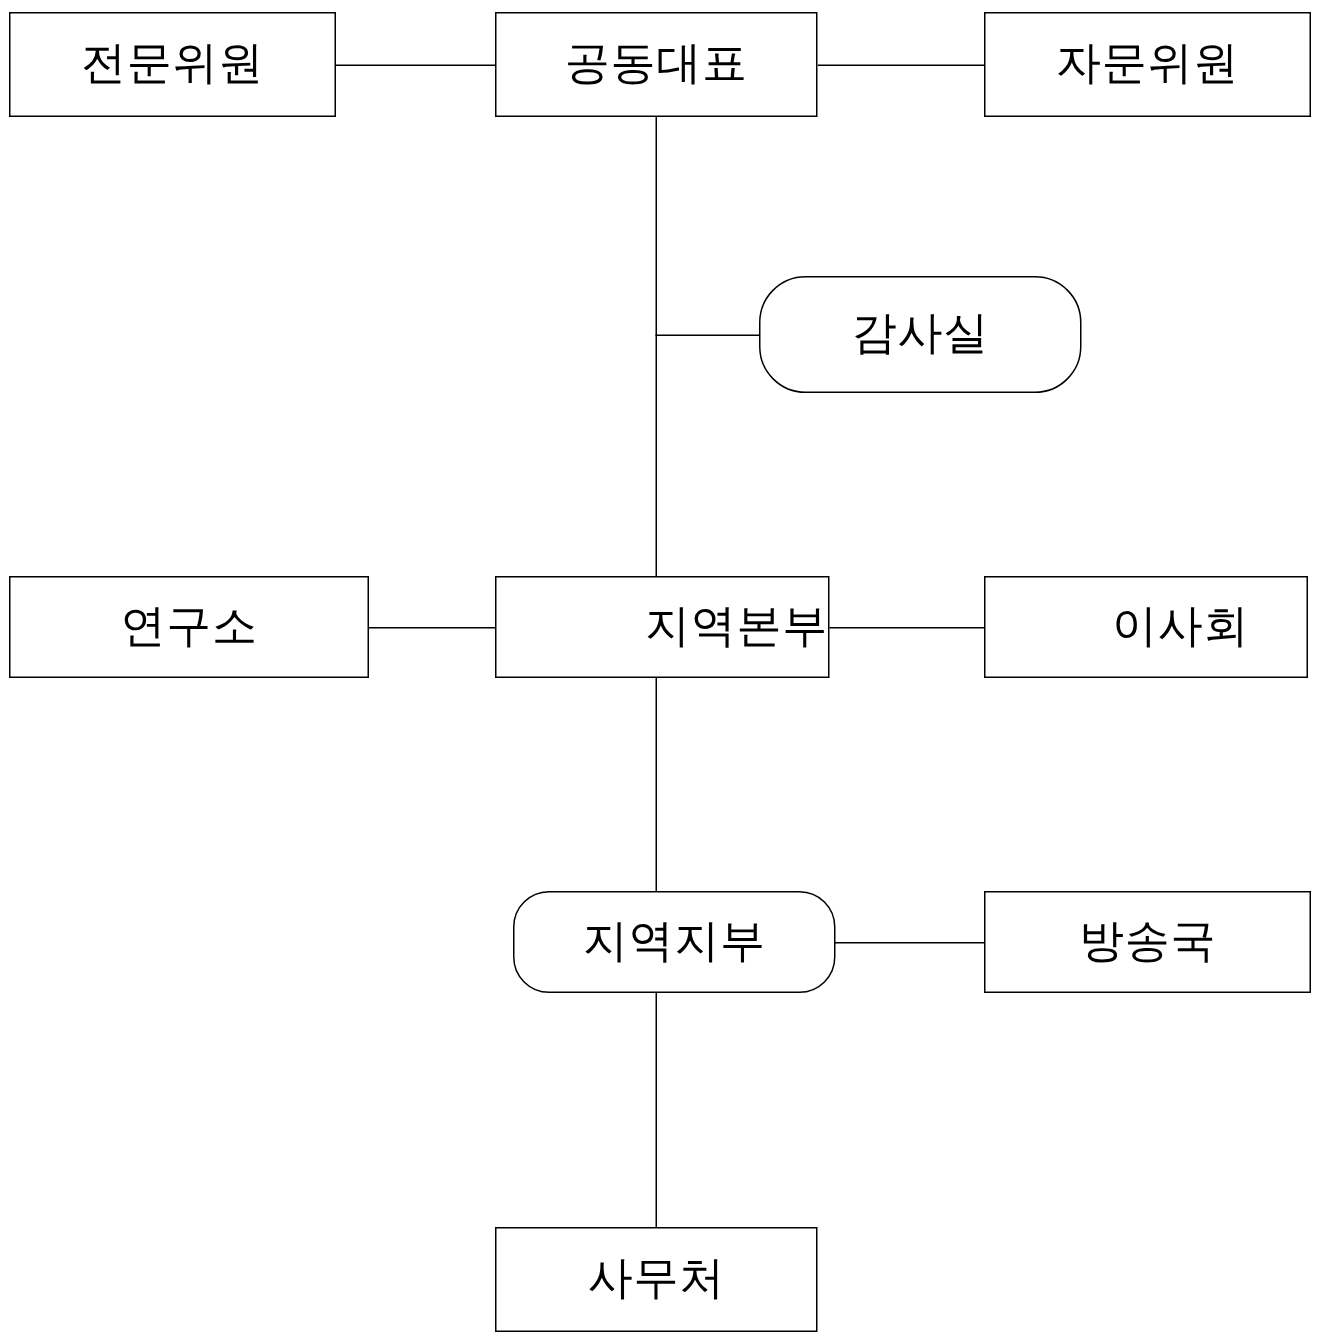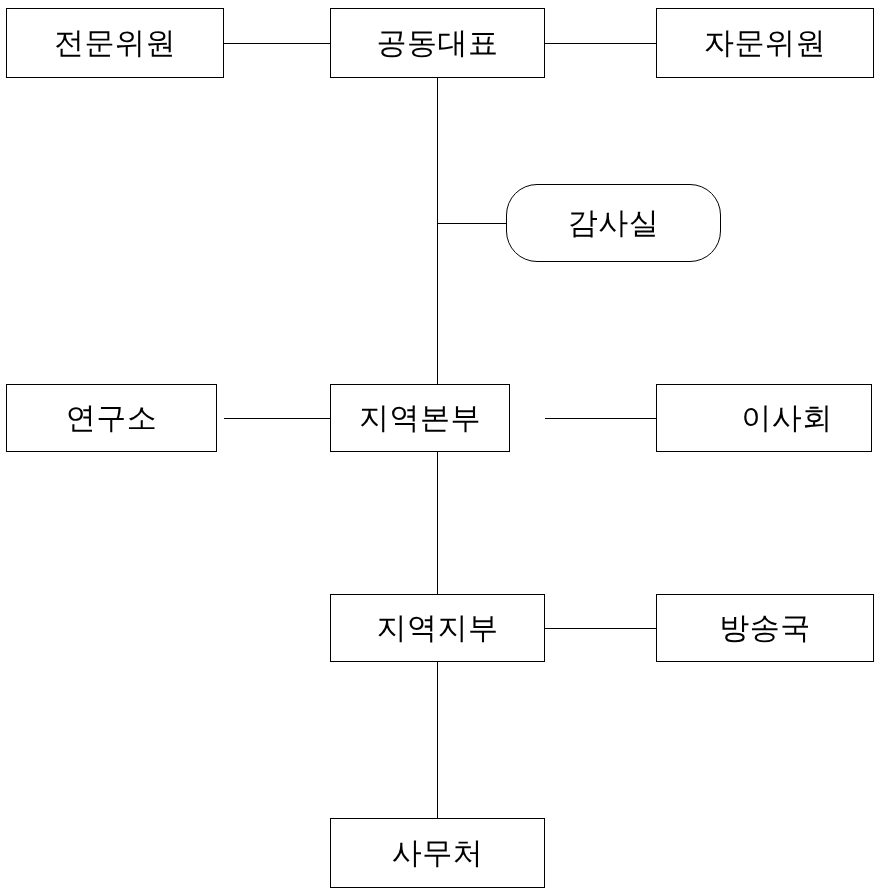--- a/index.html
+++ b/index.html
@@ -58,30 +58,30 @@
     </div>
     <div class="node" style="left: 330px; top: 8px; width: 215px; height: 70px;">
       <span class="node-label">공동대표</span>
     </div>
     <div class="node" style="left: 656px; top: 8px; width: 218px; height: 70px;">
       <span class="node-label">자문위원</span>
     </div>
     <div class="node" style="left: 506px; top: 184px; width: 215px; height: 78px; border-radius: 31px;">
       <span class="node-label">감사실</span>
     </div>
-    <div class="node" style="left: 6px; top: 384px; width: 211px; height: 68px;">
+    <div class="node" style="left: 6px; top: 384px; width: 240px; height: 68px;">
       <span class="node-label">연구소</span>
     </div>
-    <div class="node" style="left: 330px; top: 384px; width: 180px; height: 68px;">
+    <div class="node" style="left: 330px; top: 384px; width: 223px; height: 68px; justify-content: flex-end;">
       <span class="node-label">지역본부</span>
     </div>
     <div class="node" style="left: 656px; top: 384px; width: 216px; height: 68px; padding-left: 46px;">
       <span class="node-label">이사회</span>
     </div>
-    <div class="node" style="left: 330px; top: 594px; width: 215px; height: 68px;">
+    <div class="node" style="left: 342px; top: 594px; width: 215px; height: 68px; border-radius: 24px;">
       <span class="node-label">지역지부</span>
     </div>
     <div class="node" style="left: 656px; top: 594px; width: 218px; height: 68px;">
       <span class="node-label">방송국</span>
     </div>
     <div class="node" style="left: 330px; top: 818px; width: 215px; height: 70px;">
       <span class="node-label">사무처</span>
     </div>
   </div>
 

